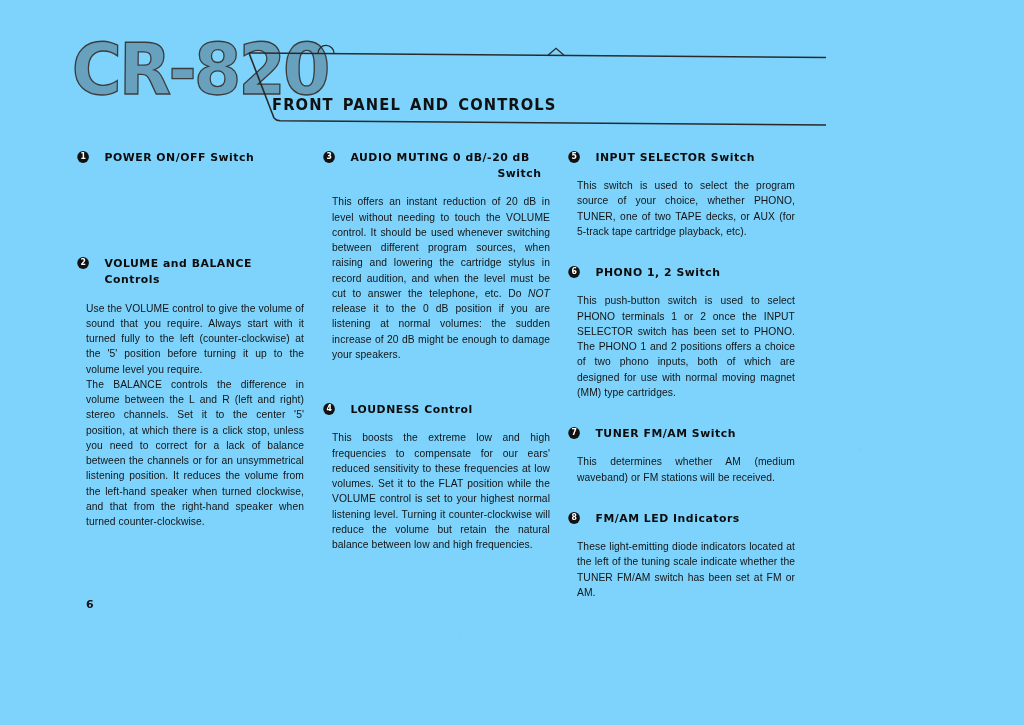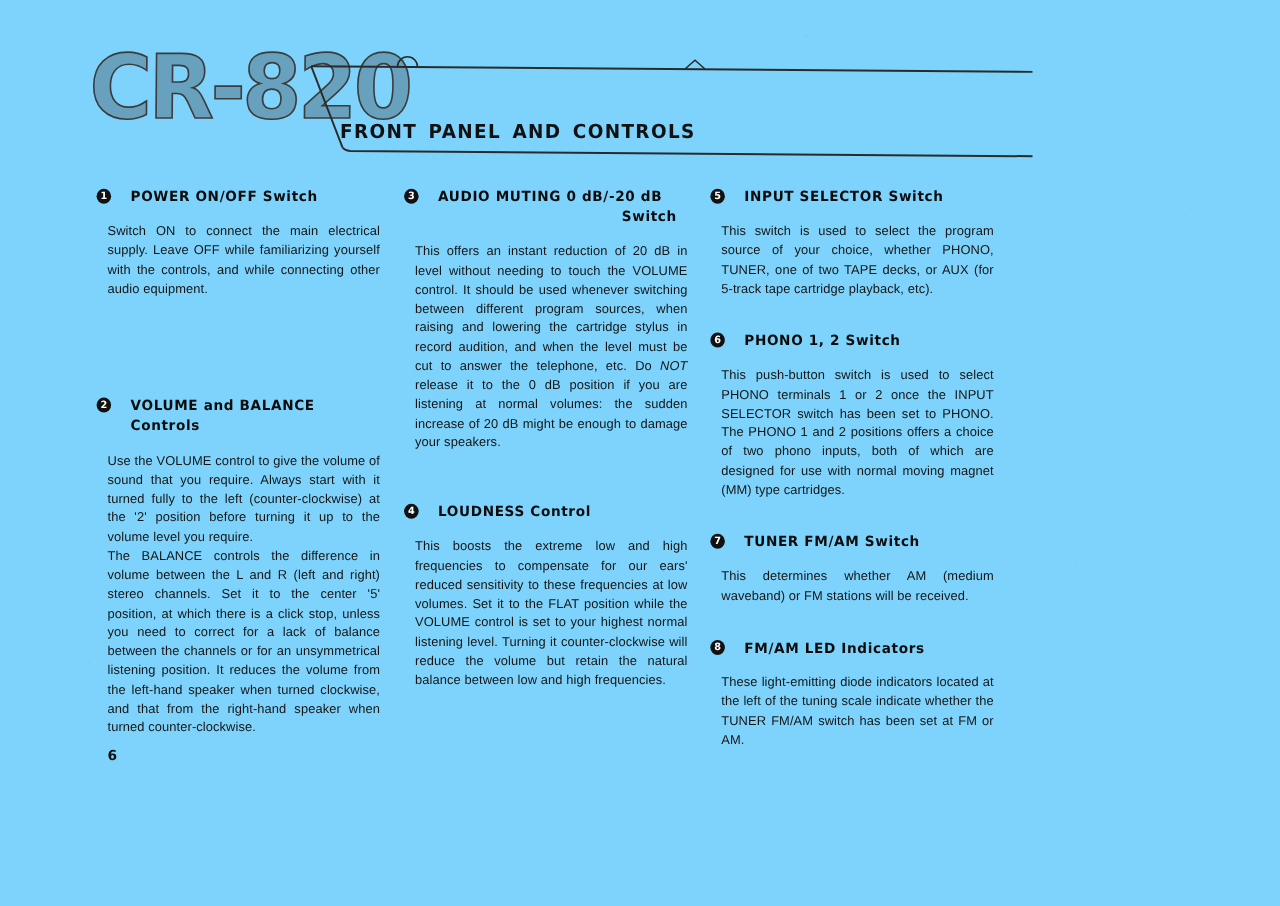--- a/index.html
+++ b/index.html
@@ -200,34 +200,31 @@
 
   <div class="columns">
 
     <div class="col col-1">
 
       <div class="entry">
         <div class="entry-head">
           <span class="num">1</span>
           <span>POWER ON/OFF Switch</span>
         </div>
-        <div class="entry-body">
-          <p>Switch ON to connect the main electrical supply. Leave OFF while familiarizing yourself with the controls, and while connecting other audio equipment.</p>
-        </div>
       </div>
 
       <div class="gap-xxl"></div>
 
       <div class="entry">
         <div class="entry-head">
           <span class="num">2</span>
           <span>VOLUME and BALANCE Controls</span>
         </div>
         <div class="entry-body">
-          <p>Use the VOLUME control to give the volume of sound that you require. Always start with it turned fully to the left (counter-clockwise) at the '2' position before turning it up to the volume level you require.</p>
+          <p>Use the VOLUME control to give the volume of sound that you require. Always start with it turned fully to the left (counter-clockwise) at the '5' position before turning it up to the volume level you require.</p>
           <p>The BALANCE controls the difference in volume between the L and R (left and right) stereo channels.  Set it to the center '5' position, at which there is a click stop, unless you need to correct for a lack of balance between the channels or for an unsymmetrical listening position.  It reduces the volume from the left-hand speaker when turned clockwise, and that from the right-hand speaker when turned counter-clockwise.</p>
         </div>
       </div>
     </div>
 
     <div class="col col-2">
 
       <div class="entry">
         <div class="entry-head">
           <span class="num">3</span>

